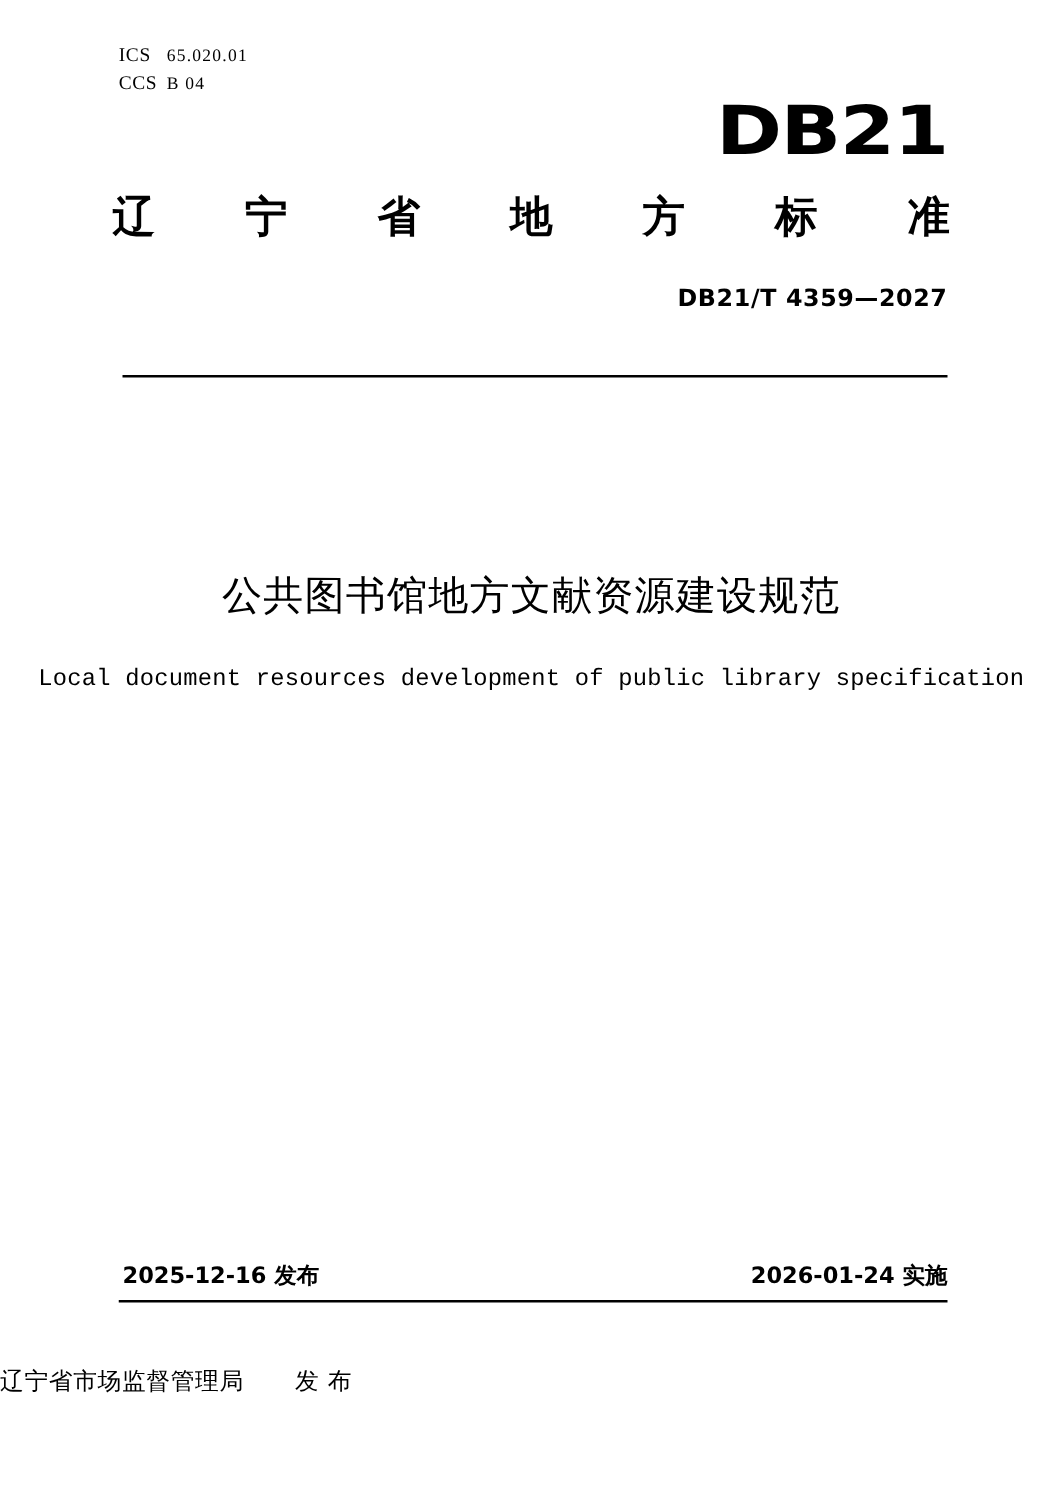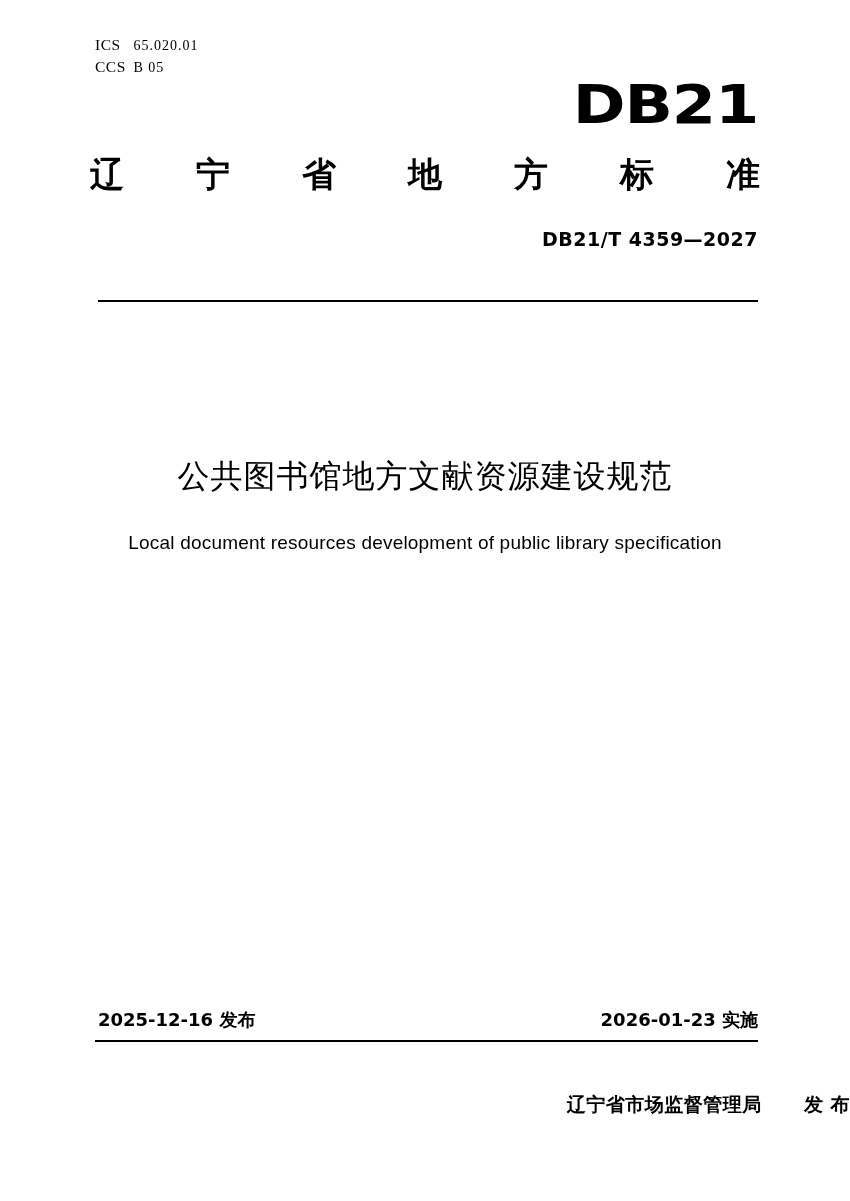--- a/index.html
+++ b/index.html
@@ -113,21 +113,21 @@
     font-weight: normal;
     font-size: 32px;
     letter-spacing: 1px;
   }
   .title-en {
     position: absolute;
     left: 0;
     right: 0;
     top: 532px;
     text-align: center;
-    font-family: Liberation Sans, sans-serif;
+    font-family: Liberation Mono, monospace;
     font-size: 19px;
     letter-spacing: 0.2px;
   }
 
   
   .dates {
     position: absolute;
     left: 98px;
     right: 92px;
     top: 1008px;
@@ -137,44 +137,44 @@
     font-weight: bold;
     font-size: 18px;
   }
 
   
   .publisher {
     position: absolute;
     left: 0;
     right: 0;
     top: 1092px;
-    text-align: right;
-    font-family: "DejaVu Sans", sans-serif;
-    font-weight: bold;
+    text-align: left;
+    font-family: "DejaVu Sans", sans-serif;
+    font-weight: normal;
     font-size: 19px;
     letter-spacing: 0.5px;
   }
   .publisher .gap {
     display: inline-block;
     width: 28px;
   }
 </style>
 </head>
 <body>
 
 <div class="page">
 
   <div class="codes">
     <div class="code-row">
       <span class="code-label">ICS</span>
       <span class="code-val">65.020.01</span>
     </div>
     <div class="code-row">
       <span class="code-label">CCS</span>
-      <span class="code-val">B 05</span>
+      <span class="code-val">B 04</span>
     </div>
   </div>
 
   <div class="db-logo">DB21</div>
 
   <div class="province-line">
     <span>辽</span>
     <span>宁</span>
     <span>省</span>
     <span>地</span>
@@ -185,21 +185,21 @@
 
   <div class="std-no">DB21/T 4359—2027</div>
 
   <div class="rule-top"></div>
 
   <div class="title-cn">公共图书馆地方文献资源建设规范</div>
   <div class="title-en">Local document resources development of public library specification</div>
 
   <div class="dates">
     <span>2025-12-16 发布</span>
-    <span>2026-01-23 实施</span>
+    <span>2026-01-24 实施</span>
   </div>
 
   <div class="rule-bottom"></div>
 
   <div class="publisher">
     <span>辽宁省市场监督管理局</span>
     <span class="gap"></span>
     <span>发 布</span>
   </div>
 

